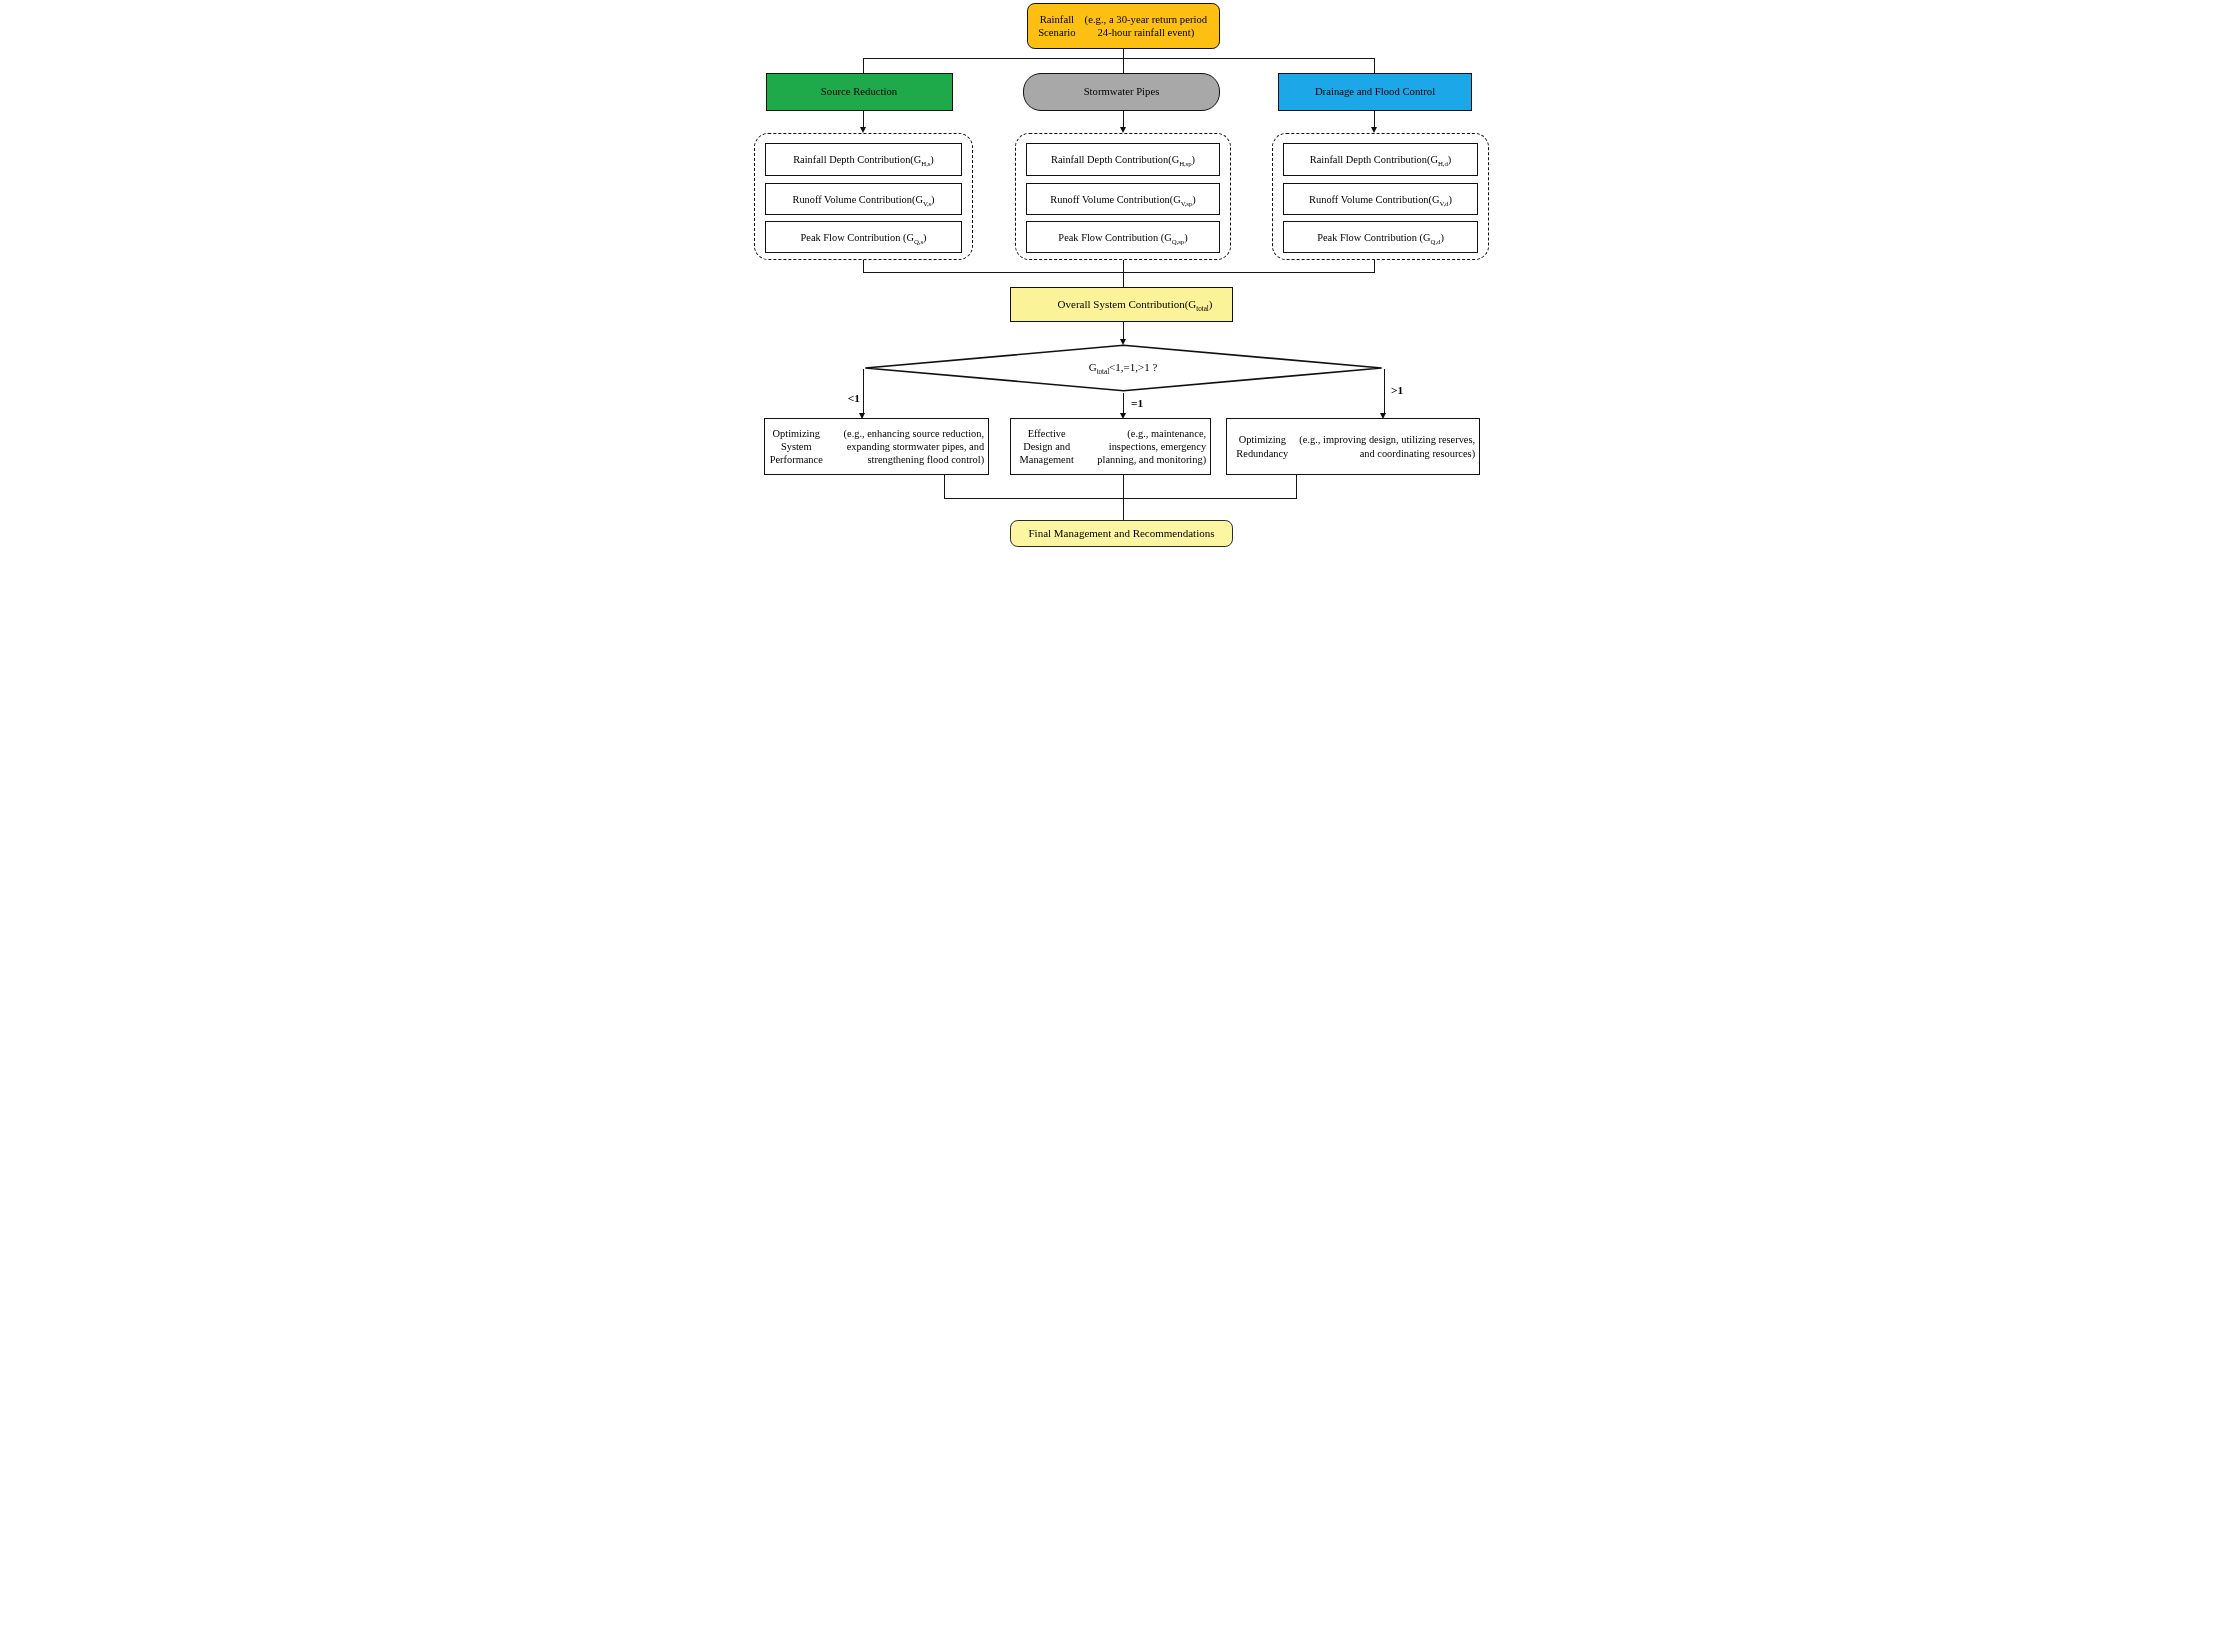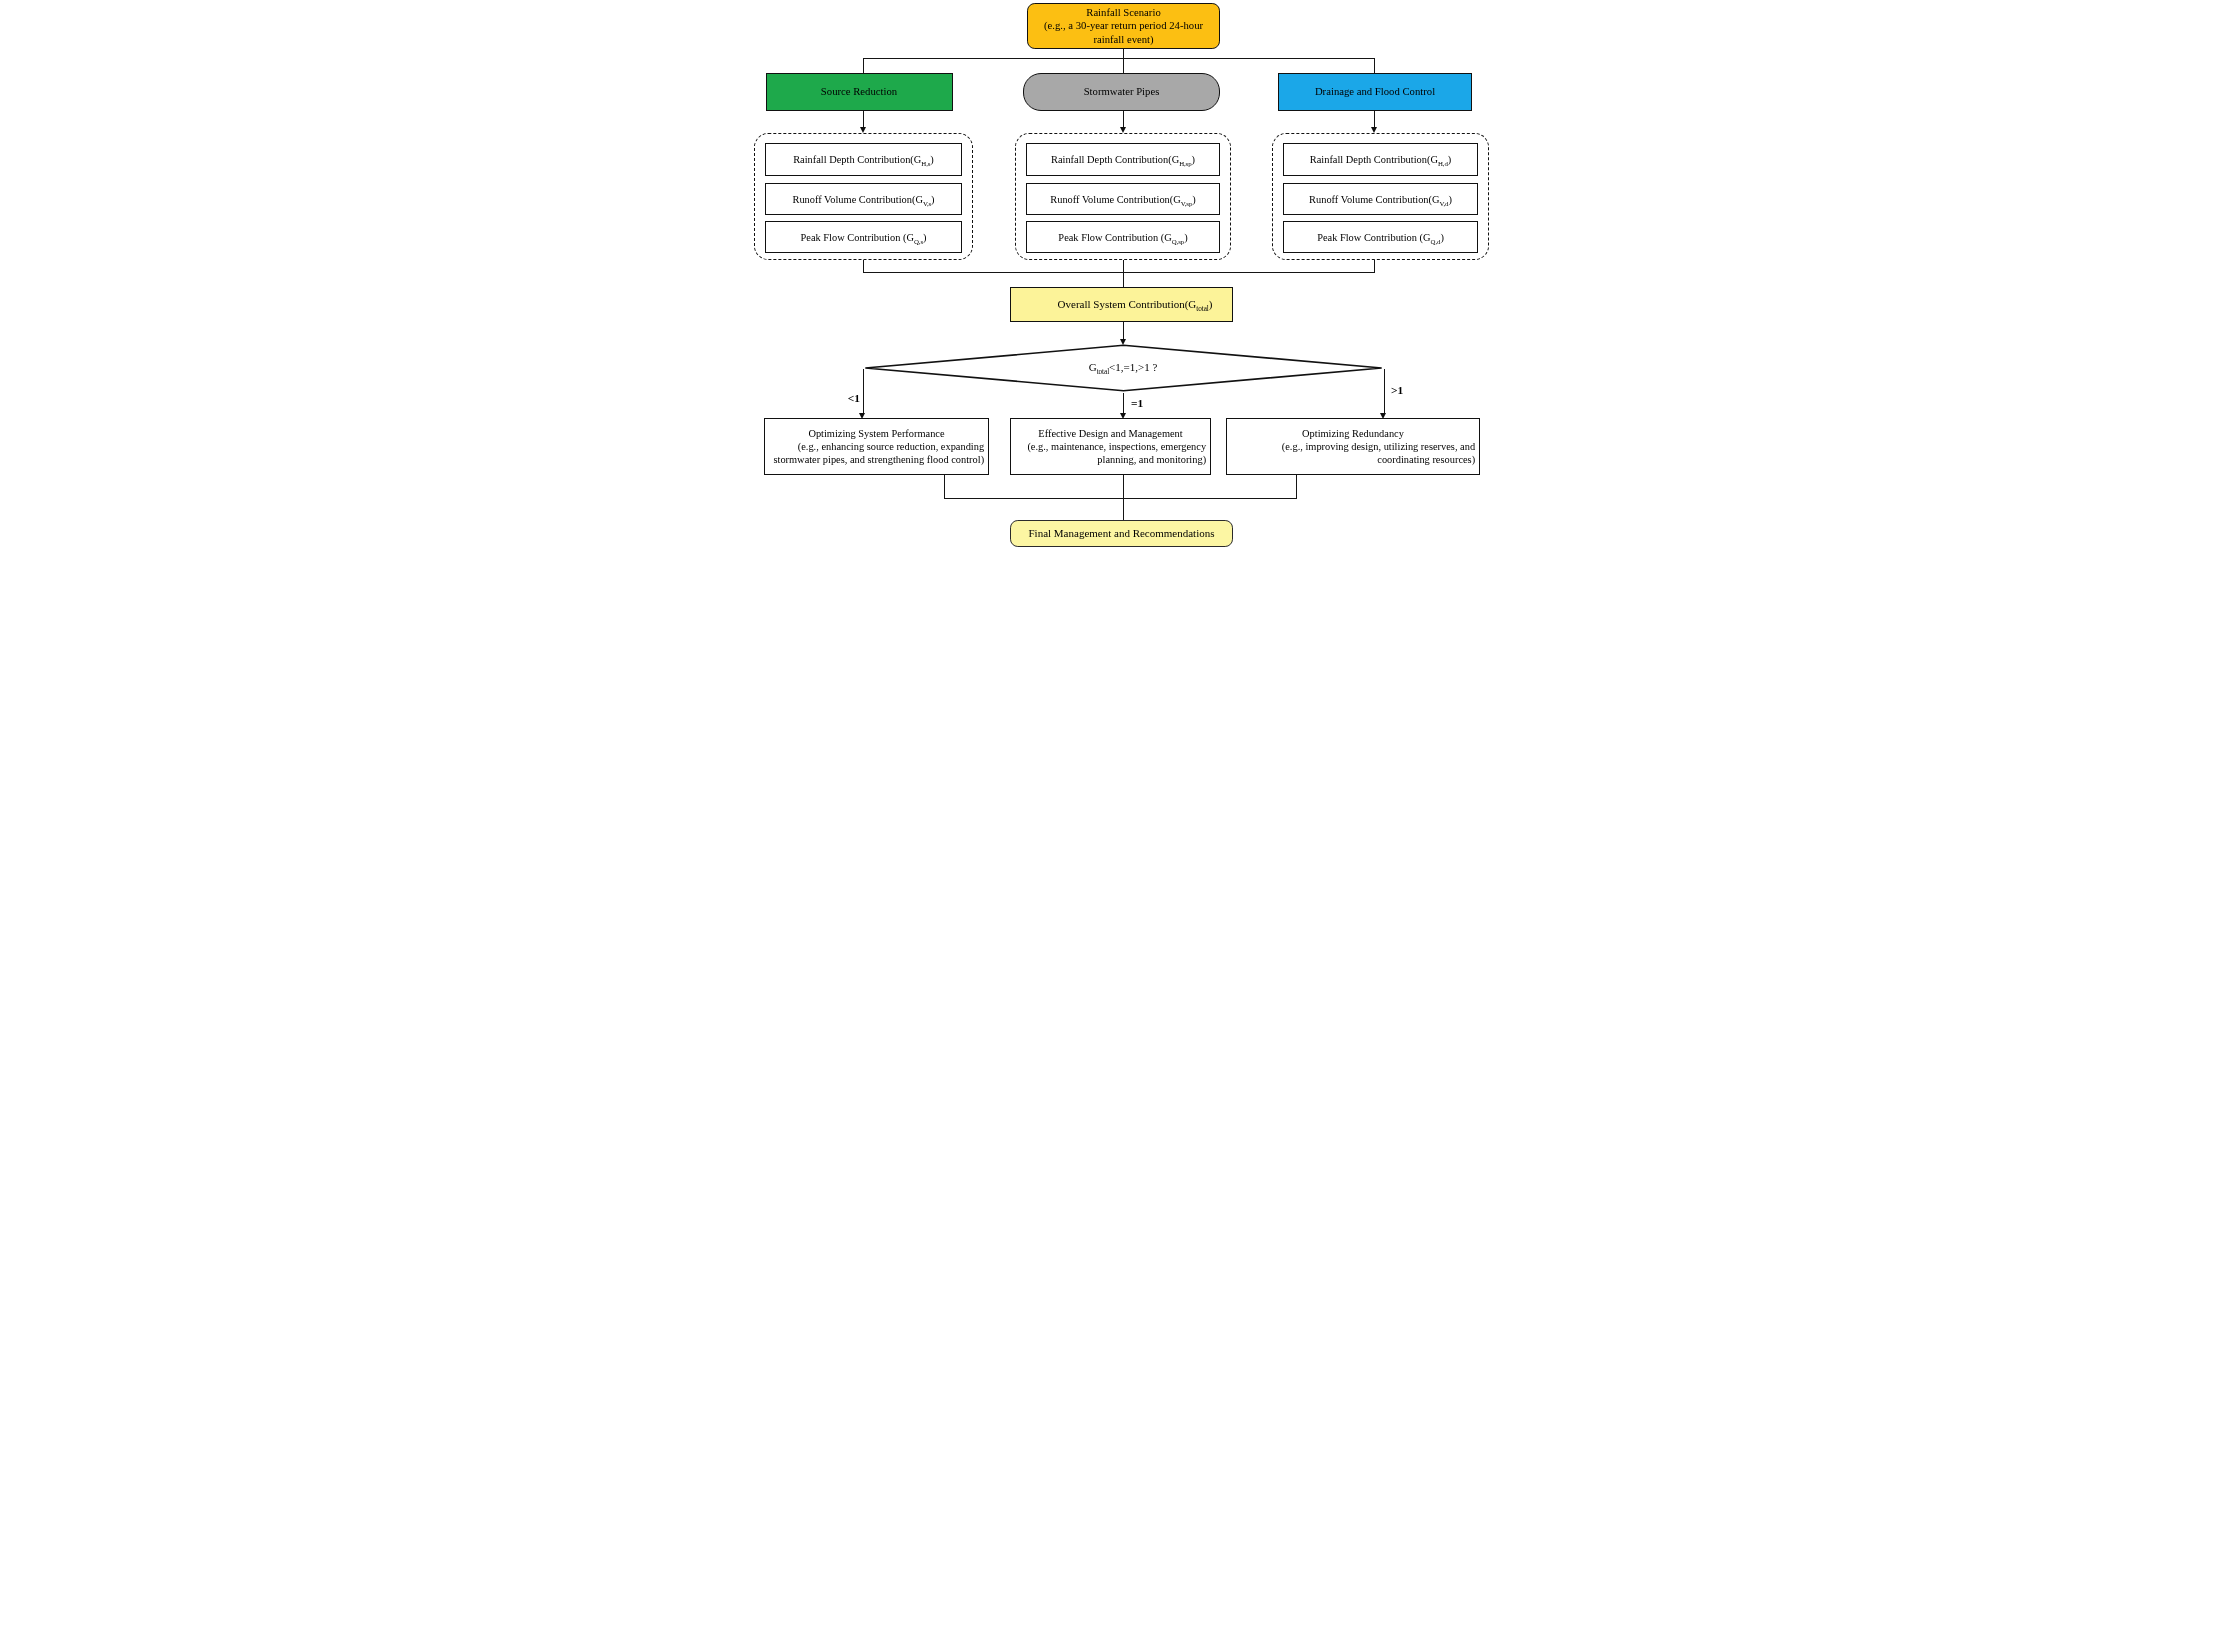--- a/index.html
+++ b/index.html
@@ -3,21 +3,21 @@
 <meta charset="utf-8">
 <style>
   * { box-sizing: border-box; margin: 0; padding: 0; }
   html, body { background: #ffffff; }
   body { font-family: "Liberation Serif", "DejaVu Serif", serif; color: #000; }
   #canvas { position: relative; width: 746px; height: 548px; background: #fff; margin: 0 auto; overflow: hidden; }
 
   .box {
     position: absolute;
     border: 1.6px solid #111;
-    display: flex; flex-direction: column;
+    display: flex; flex-direction: row;
     align-items: center; justify-content: center;
     text-align: center;
     font-size: 10.7px; line-height: 1.28;
     background: #fff;
   }
   .rounded { border-radius: 7.8px; }
   .dashedbox {
     position: absolute;
     border: 1.6px dashed #111;
     border-radius: 14.3px;

